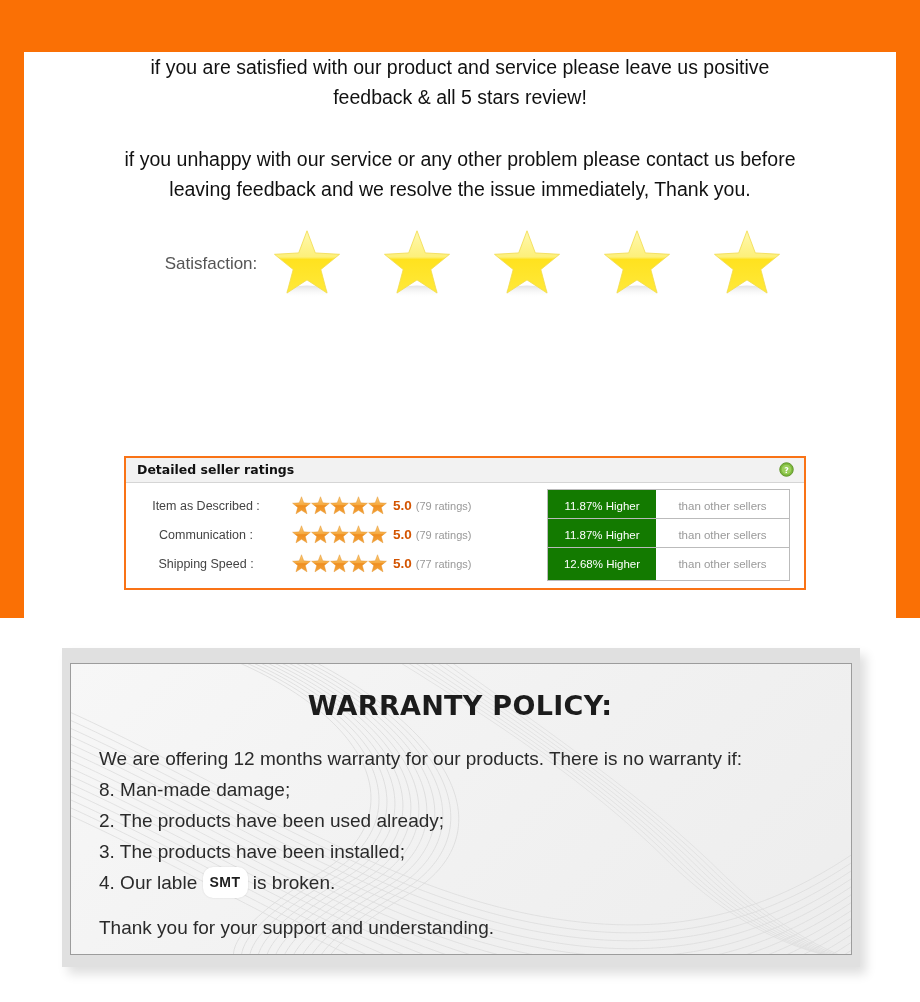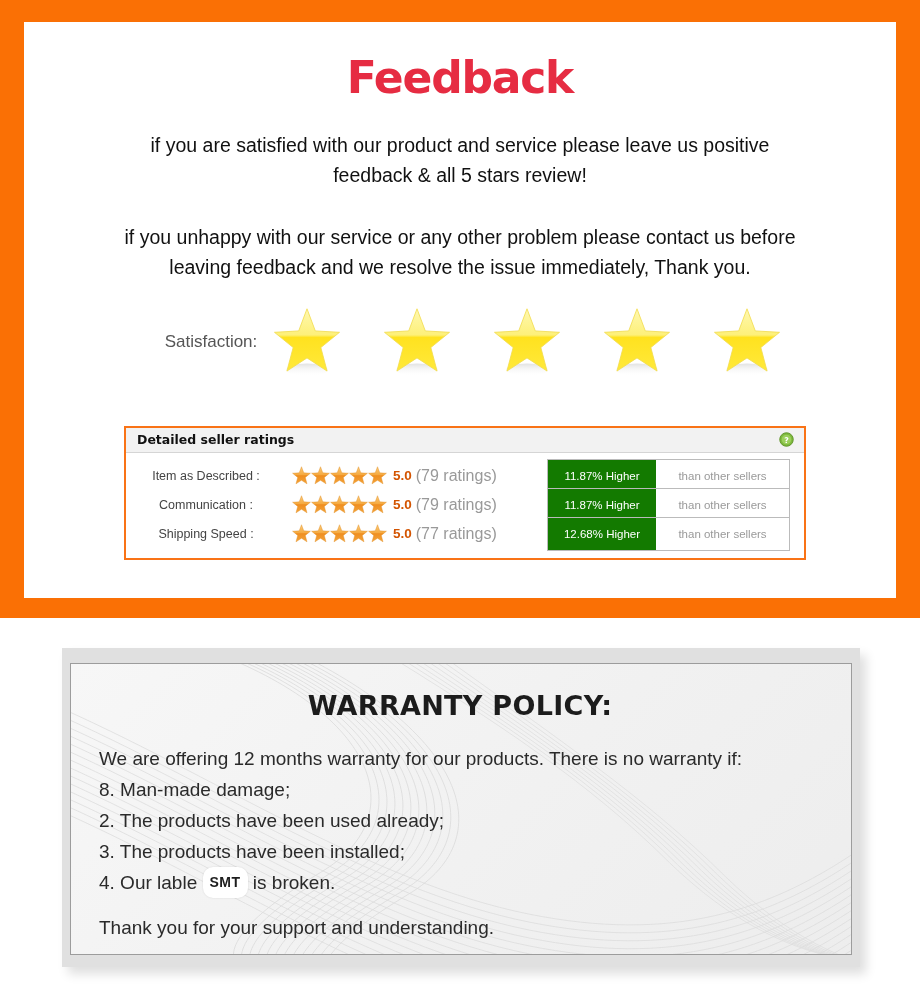--- a/index.html
+++ b/index.html
@@ -135,21 +135,21 @@
   }
   .small-star { width: 19px; height: 19px; display: block; }
   .dsr-score {
     font-size: 13.5px;
     font-weight: bold;
     color: #D35400;
     font-family: "Liberation Sans", sans-serif;
     margin-right: 4px;
   }
   .dsr-count {
-    font-size: 16px;
+    font-size: 11px;
     color: #999999;
     font-family: "Liberation Sans", sans-serif;
   }
   .dsr-bar-wrap {
     margin-left: auto;
     display: flex;
     align-items: stretch;
     width: 243px;
     height: 34px;
     border: 1px solid #bbbbbb;
@@ -246,21 +246,20 @@
     vertical-align: 2px;
     box-shadow: 0 0 2px rgba(0,0,0,0.12);
   }
 </style>
 </head>
 <body>
 
 <div id="feedback-section">
   <div id="feedback-inner">
 
-    <h1 id="feedback-title">Feedback</h1>
 
     <div id="fb-para-1" class="fb-para">
       <div>if you are satisfied with our product and service please leave us positive</div>
       <div>feedback &amp; all 5 stars review!</div>
     </div>
 
     <div id="fb-para-2" class="fb-para">
       <div>if you unhappy with our service or any other problem please contact us before</div>
       <div>leaving feedback and we resolve the issue immediately, Thank you.</div>
     </div>

